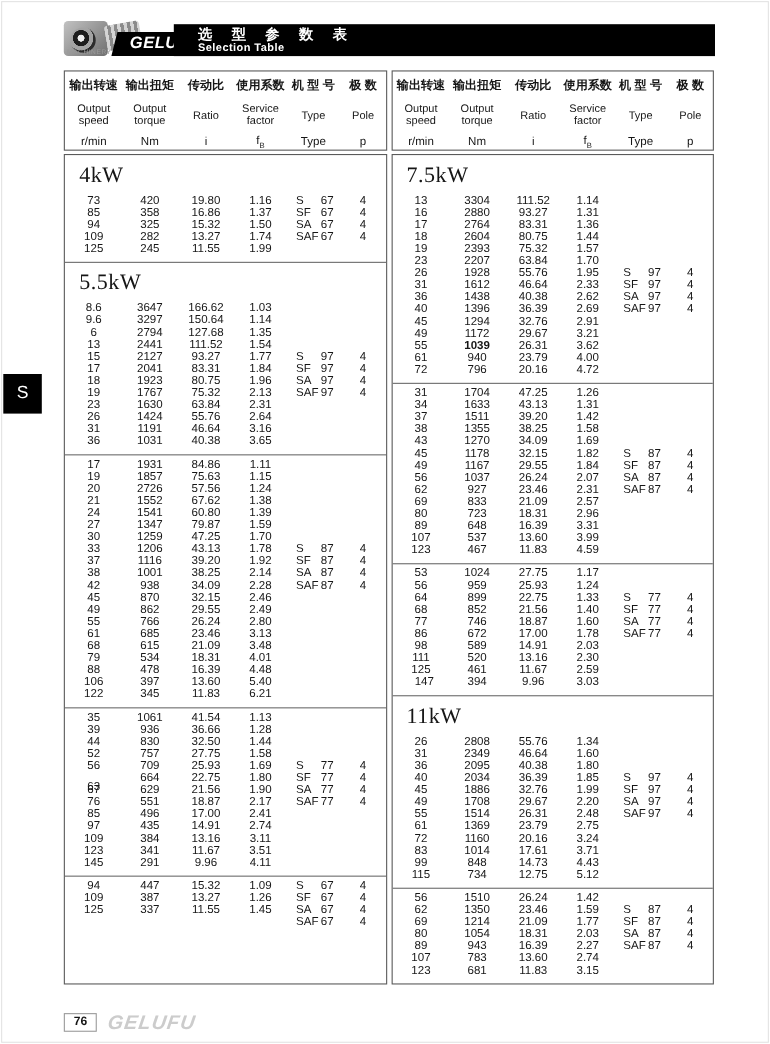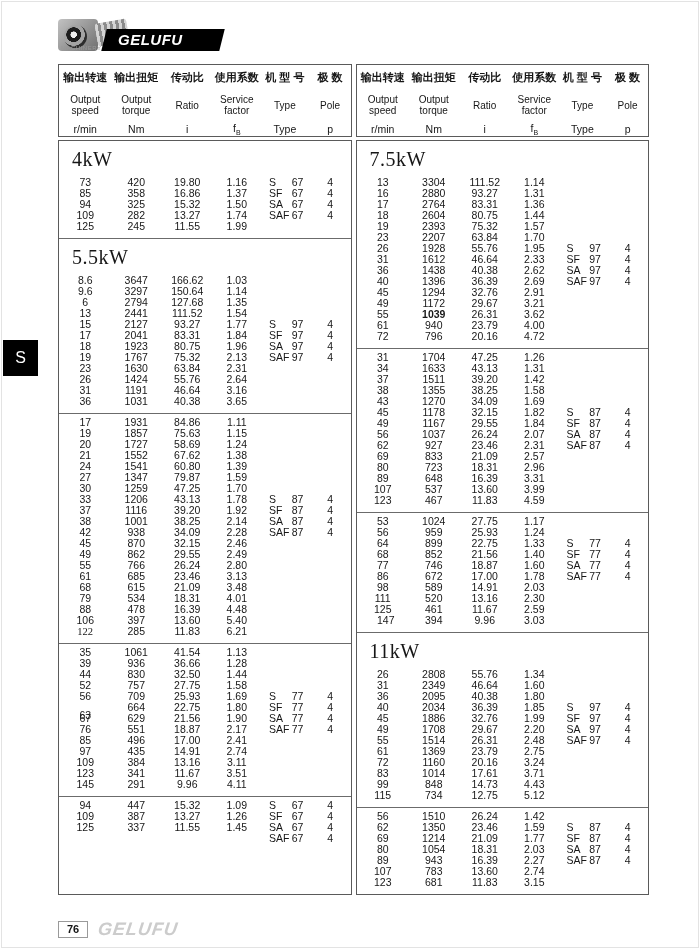--- a/index.html
+++ b/index.html
@@ -63,20 +63,24 @@
 
 <div class="masthead">
   <div class="photo">
     <div class="gearbox"></div>
     <div class="gear-ring"></div>
     <div class="motor"></div>
   </div>
   <div class="machinery">MACHINERY</div>
   <div class="logo-band"></div>
   <div class="logo-text">GELUFU</div>
+  <div class="black-bar">
+    <div class="title-cn">选 型 参 数 表</div>
+    <div class="title-en">Selection Table</div>
+  </div>
 </div>
 
 <div class="content">
   <div class="hdr-row">
     <div class="hdr-box">
         <span class="hc-cn" style="grid-area: 1 / 1;">输出转速</span>
         <span class="hc-cn" style="grid-area: 1 / 2;">输出扭矩</span>
         <span class="hc-cn" style="grid-area: 1 / 3;">传动比</span>
         <span class="hc-cn" style="grid-area: 1 / 4;">使用系数</span>
         <span class="hc-cn" style="grid-area: 1 / 5;">机 型 号</span>
@@ -215,22 +219,22 @@
           <div class="block">
             <span class="cell" style="grid-area: 1 / 1;">17</span>
             <span class="cell" style="grid-area: 1 / 2;">1931</span>
             <span class="cell" style="grid-area: 1 / 3;">84.86</span>
             <span class="cell" style="grid-area: 1 / 4;">1.11</span>
             <span class="cell" style="grid-area: 2 / 1;">19</span>
             <span class="cell" style="grid-area: 2 / 2;">1857</span>
             <span class="cell" style="grid-area: 2 / 3;">75.63</span>
             <span class="cell" style="grid-area: 2 / 4;">1.15</span>
             <span class="cell" style="grid-area: 3 / 1;">20</span>
-            <span class="cell" style="grid-area: 3 / 2;">1727</span>
-            <span class="cell" style="grid-area: 3 / 3;">58.69</span>
+            <span class="cell" style="grid-area: 3 / 2;">2726</span>
+            <span class="cell" style="grid-area: 3 / 3;">57.56</span>
             <span class="cell" style="grid-area: 3 / 4;">1.24</span>
             <span class="cell" style="grid-area: 4 / 1;">21</span>
             <span class="cell" style="grid-area: 4 / 2;">1552</span>
             <span class="cell" style="grid-area: 4 / 3;">67.62</span>
             <span class="cell" style="grid-area: 4 / 4;">1.38</span>
             <span class="cell" style="grid-area: 5 / 1;">24</span>
             <span class="cell" style="grid-area: 5 / 2;">1541</span>
             <span class="cell" style="grid-area: 5 / 3;">60.80</span>
             <span class="cell" style="grid-area: 5 / 4;">1.39</span>
             <span class="cell" style="grid-area: 6 / 1;">27</span>
@@ -282,22 +286,22 @@
             <span class="cell" style="grid-area: 17 / 3;">18.31</span>
             <span class="cell" style="grid-area: 17 / 4;">4.01</span>
             <span class="cell" style="grid-area: 18 / 1;">88</span>
             <span class="cell" style="grid-area: 18 / 2;">478</span>
             <span class="cell" style="grid-area: 18 / 3;">16.39</span>
             <span class="cell" style="grid-area: 18 / 4;">4.48</span>
             <span class="cell" style="grid-area: 19 / 1;">106</span>
             <span class="cell" style="grid-area: 19 / 2;">397</span>
             <span class="cell" style="grid-area: 19 / 3;">13.60</span>
             <span class="cell" style="grid-area: 19 / 4;">5.40</span>
-            <span class="cell" style="grid-area: 20 / 1; font-family: Liberation Serif, serif;">122</span>
-            <span class="cell" style="grid-area: 20 / 2;">285</span>
+            <span class="cell" style="grid-area: 20 / 1;">122</span>
+            <span class="cell" style="grid-area: 20 / 2;">345</span>
             <span class="cell" style="grid-area: 20 / 3;">11.83</span>
             <span class="cell" style="grid-area: 20 / 4;">6.21</span>
             <span class="cell type-cell" style="grid-area: 8 / 5;"><span class="tprefix">S</span>87</span>
             <span class="cell" style="grid-area: 8 / 6;">4</span>
             <span class="cell type-cell" style="grid-area: 9 / 5;"><span class="tprefix">SF</span>87</span>
             <span class="cell" style="grid-area: 9 / 6;">4</span>
             <span class="cell type-cell" style="grid-area: 10 / 5;"><span class="tprefix">SA</span>87</span>
             <span class="cell" style="grid-area: 10 / 6;">4</span>
             <span class="cell type-cell" style="grid-area: 11 / 5;"><span class="tprefix">SAF</span>87</span>
             <span class="cell" style="grid-area: 11 / 6;">4</span>

